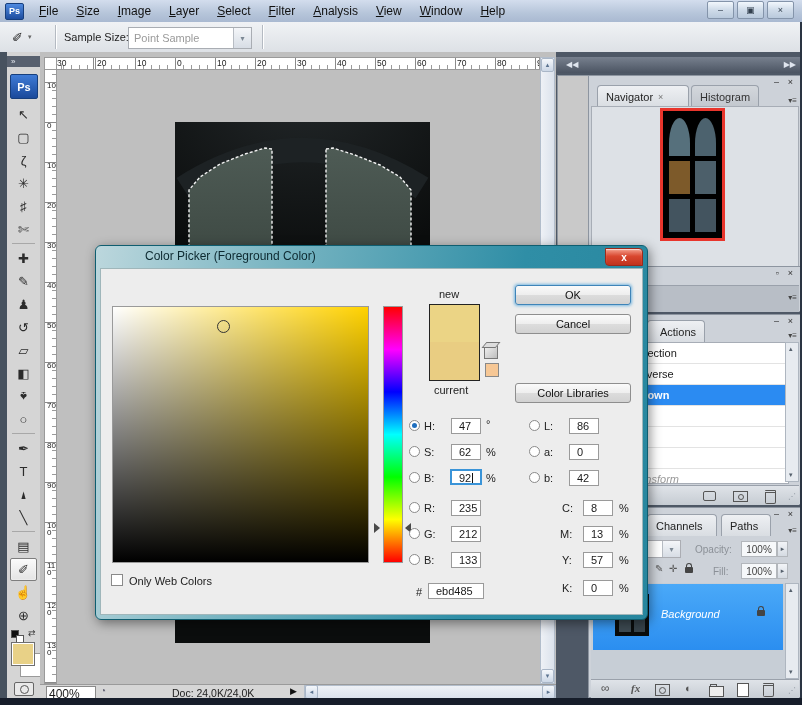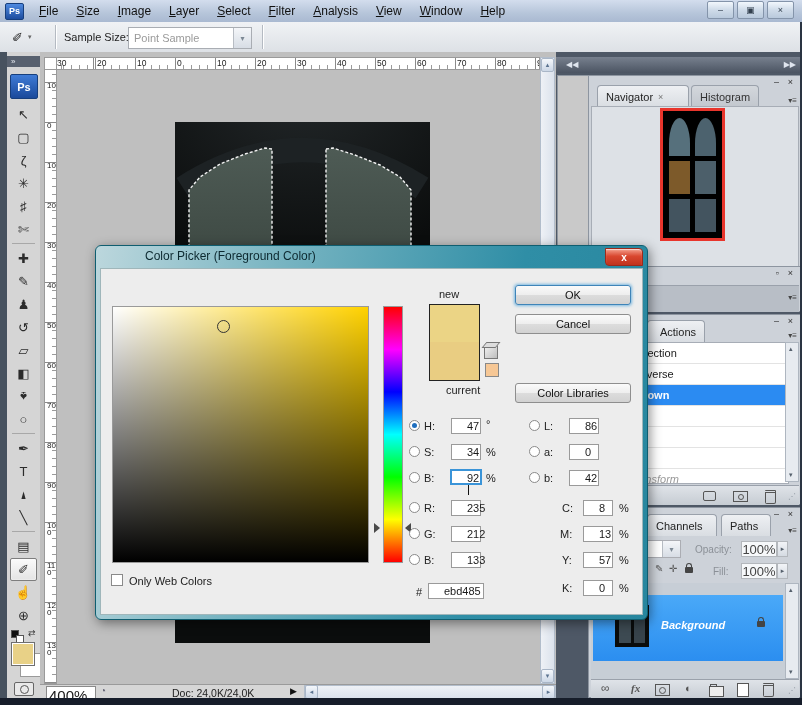--- a/index.html
+++ b/index.html
@@ -69,21 +69,21 @@
                      repeating-linear-gradient(180deg,#9a9a9a 0 1px,transparent 1px 8px);
     background-size:13px 100%,4px 100%;background-position:0 12px,right 4px;background-repeat:repeat-y;}
   .rl-labels{position:absolute;left:0;top:12px;display:flex;flex-direction:column;}
   .rl-labels span{height:40px;width:9px;font-size:8px;line-height:7px;word-break:break-all;color:#222;padding-left:2px;}
   .image{position:absolute;left:135px;top:70px;width:255px;height:521px;
     background:radial-gradient(130% 55% at 50% -8%, #23282a 0%, #0b0d0d 65%);}
   .vscroll{position:absolute;left:500px;top:5px;width:15px;height:627px;background:linear-gradient(90deg,#eef1f6,#dbe2ec);border:1px solid #b2bdcb;box-sizing:border-box;}
   .sbtn{position:absolute;width:13px;height:14px;background:linear-gradient(#f4f7fb,#ccd7e6);border:1px solid #a9b6c7;border-radius:2px;
     color:#5b7390;font-size:7px;display:flex;align-items:center;justify-content:center;box-sizing:border-box;}
   .statusbar{position:absolute;left:0;top:632px;width:516px;height:14px;background:#d6d6d6;border-top:1px solid #9a9a9a;}
-  .zoomfield{position:absolute;left:6px;top:1px;width:44px;height:11px;background:#fff;border:1px solid #8a8a8a;font-size:15px;padding:0 2px;}
+  .zoomfield{position:absolute;left:6px;top:1px;width:44px;height:11px;background:#fff;border:1px solid #8a8a8a;font-size:12px;padding:0 2px;}
   .hscroll{position:absolute;left:264px;top:0px;width:252px;height:14px;background:linear-gradient(#eef1f6,#dbe2ec);border:1px solid #b2bdcb;box-sizing:border-box;}
   
   .dock{position:absolute;left:556px;top:52px;width:246px;height:646px;background:#4e5866;}
   .dock-top{position:absolute;left:0;top:5px;width:246px;height:16px;background:linear-gradient(#77808e,#4b5462);
     color:#dfe5ee;font-size:8px;line-height:16px;}
   .strip{position:absolute;left:1px;top:23px;width:43px;height:545px;background:#c9c9c9;border:1px solid #8f97a1;box-sizing:border-box;}
   .panel{position:absolute;left:32px;width:214px;background:#cdd2d9;border:1px solid #8d95a0;box-sizing:border-box;}
   .pclose{position:absolute;top:2px;font-size:9px;color:#333;line-height:8px;}
   .tab{position:absolute;height:22px;background:linear-gradient(#eef0f3,#d9dde2);border:1px solid #9aa1ab;border-bottom:none;
     border-radius:4px 4px 0 0;font-size:11px;color:#222;display:flex;align-items:center;padding:0 8px;box-sizing:border-box;}
@@ -96,21 +96,21 @@
   .mini-window .p.r1{border-radius:60% 60% 0 0 / 80% 80% 0 0;}
   .slider-track{position:absolute;height:1px;background:#8a919b;}
   .slider-thumb{position:absolute;width:9px;height:14px;background:linear-gradient(#f2f4f7,#ccd3dc);border:1px solid #848d99;border-radius:4px 4px 2px 2px;}
   .actions-list{position:absolute;left:2px;background:#fff;border:1px solid #a7adb6;overflow:hidden;}
   .action-row{height:20px;line-height:20px;padding-left:12px;border-bottom:1px solid #e3e3e3;font-size:11px;color:#1a1a1a;}
   .action-row.selected{background:#2b8bf2;color:#fff;font-weight:bold;}
   .action-row.disabled{color:#9a9a9a;font-style:italic;}
   .pscroll{position:absolute;width:14px;background:#e7ebf0;border:1px solid #aeb6c0;box-sizing:border-box;}
   .pbottom{position:absolute;left:2px;right:2px;height:19px;background:linear-gradient(#dfe3e8,#c6ccd3);border-top:1px solid #9aa1ab;}
   .combo{position:absolute;height:18px;background:#fff;border:1px solid #abadb3;box-sizing:border-box;}
-  .valbox{position:absolute;height:16px;background:#f6f8fa;border:1px solid #b3b7bc;font-size:13px;color:#444;
+  .valbox{position:absolute;height:16px;background:#f6f8fa;border:1px solid #b3b7bc;font-size:10px;color:#444;
     display:flex;align-items:center;justify-content:center;box-sizing:border-box;}
   .spin{position:absolute;width:11px;height:16px;background:linear-gradient(#f2f4f7,#d5dbe2);border:1px solid #b3b7bc;
     font-size:7px;color:#55606c;display:flex;align-items:center;justify-content:center;box-sizing:border-box;}
   .glabel{position:absolute;font-size:10px;color:#8b9097;}
   .layer-row{position:absolute;left:2px;right:16px;height:66px;background:linear-gradient(#4aa9f8,#2b8ef0);}
   .layer-name{position:absolute;font-style:italic;color:#fff;font-size:11px;}
   
   .icon-trash{width:9px;height:10px;border:1px solid #555;border-top:3px double #555;border-radius:1px 1px 2px 2px;position:relative;}
   .icon-folder{width:13px;height:9px;border:1px solid #555;position:relative;background:#eee;}
   .icon-folder::before{content:"";position:absolute;left:0;top:-3px;width:5px;height:2px;border:1px solid #555;border-bottom:none;}
@@ -144,21 +144,21 @@
   .cpbtn{position:absolute;left:419px;width:116px;height:20px;border:1px solid #8e8e8e;border-radius:3px;
     background:linear-gradient(#fafafa,#eee 48%,#dcdcdc 52%,#d2d2d2);font-size:11px;color:#111;
     display:flex;align-items:center;justify-content:center;box-sizing:border-box;}
   .cpbtn.focus{border:1px solid #3f84b8;box-shadow:0 0 3px 1px #7ab8e0;}
   .cube{position:absolute;left:388px;top:99px;width:12px;height:12px;border:1px solid #777;background:linear-gradient(135deg,#f2f2f2,#bdbdbd);transform:rotate(0deg);}
   .cube::before{content:"";position:absolute;left:-1px;top:-4px;width:12px;height:4px;background:#ddd;border:1px solid #777;transform:skewX(-40deg);}
   .webswatch{position:absolute;left:389px;top:117px;width:12px;height:12px;border:1px solid #888;}
   .radio{position:absolute;width:11px;height:11px;border:1px solid #8a8a8a;border-radius:50%;background:#fff;box-sizing:border-box;}
   .radio.on::after{content:"";position:absolute;left:2px;top:2px;width:5px;height:5px;border-radius:50%;background:#1f6fbf;}
   .nfield{position:absolute;width:30px;height:16px;background:#fff;border:1px solid #9a9a9a;font-size:11px;
-    padding:1px 0 0 15px;box-sizing:border-box;}
+    padding:1px 0 0 7px;box-sizing:border-box;}
   .nfield.focused{border:2px solid #3a94d8;}
   .nfield.focused::after{content:"";display:inline-block;width:1px;height:10px;background:#111;margin-left:1px;vertical-align:-1px;}
   .checkbox{position:absolute;width:12px;height:12px;background:#fff;border:1px solid #8a8a8a;box-sizing:border-box;}
   .bottom-strip{position:absolute;left:0;top:698px;width:802px;height:7px;background:#161d2a;}
   .right-edge{position:absolute;left:800px;top:22px;width:2px;height:683px;background:#2a3442;}
 </style>
 </head>
 <body>
 
 <div id="root">
@@ -486,21 +486,21 @@
       <span class="spin" style="left:188px;top:33px;">▸</span>
 
       <span class="abs" style="left:66px;top:55px;font-size:10px;color:#555;">✎</span>
       <span class="abs" style="left:80px;top:55px;font-size:10px;color:#555;">✛</span>
       <span class="icon-padlock" style="position:absolute;left:96px;top:59px;color:#555;"></span>
       <span class="glabel" style="left:124px;top:58px;">Fill:</span>
       <div class="valbox" style="left:152px;top:55px;width:36px;">100%</div>
       <span class="spin" style="left:188px;top:55px;">▸</span>
 
       <div class="abs" style="left:2px;right:2px;top:75px;height:96px;background:#c7ced6;">
-        <div class="layer-row" style="top:12px;font-weight:bold;">
+        <div class="layer-row" style="top:1px;">
           <div style="position:absolute;left:22px;top:10px;width:34px;height:42px;background:#0a0c0c;display:grid;grid-template-columns:1fr 1fr;gap:3px;padding:4px 4px;box-sizing:border-box;">
             <div style="background:#3d4a52;"></div>
               <div style="background:#37434b;"></div>
           </div>
           <span class="layer-name" style="left:68px;top:24px;">Background</span>
           <span class="icon-padlock" style="position:absolute;left:164px;top:26px;"></span>
         </div>
       </div>
       <div class="pscroll" style="right:2px;top:75px;height:96px;">
         <span style="position:absolute;left:3px;top:2px;font-size:7px;color:#55606c;">▴</span>
@@ -530,35 +530,35 @@
     <div class="cring"></div>
     <div class="hue"></div>
     <span class="hue-al"></span>
     <span class="hue-ar"></span>
 
     <span class="cp-lbl" style="left:343px;top:42px;">new</span>
     <div class="swatchbox">
       <div style="height:37px;background:#ebd485;"></div>
       <div style="height:38px;background:#e9cd82;"></div>
     </div>
-    <span class="cp-lbl" style="left:350px;top:138px;">current</span>
+    <span class="cp-lbl" style="left:338px;top:138px;">current</span>
     <span class="cube"></span>
     <div class="webswatch" style="background:#f6c795;"></div>
 
     <div class="cpbtn focus" style="top:39px;">OK</div>
     <div class="cpbtn" style="top:68px;">Cancel</div>
     <div class="cpbtn" style="top:137px;">Color Libraries</div>
 
     <span class="radio on" style="left:313px;top:174px;"></span>
     <span class="cp-lbl" style="left:328px;top:174px;">H:</span>
     <div class="nfield" style="left:355px;top:172px;">47</div>
     <span class="cp-lbl" style="left:390px;top:172px;">°</span>
     <span class="radio" style="left:313px;top:200px;"></span>
     <span class="cp-lbl" style="left:328px;top:200px;">S:</span>
-    <div class="nfield" style="left:355px;top:198px;">34</div>
+    <div class="nfield" style="left:355px;top:198px;">62</div>
     <span class="cp-lbl" style="left:390px;top:200px;">%</span>
     <span class="radio" style="left:313px;top:226px;"></span>
     <span class="cp-lbl" style="left:328px;top:226px;">B:</span>
     <div class="nfield focused" style="left:354px;top:223px;width:32px;">92</div>
     <span class="cp-lbl" style="left:390px;top:226px;">%</span>
 
     <span class="radio" style="left:313px;top:256px;"></span>
     <span class="cp-lbl" style="left:328px;top:256px;">R:</span>
     <div class="nfield" style="left:355px;top:254px;">235</div>
     <span class="radio" style="left:313px;top:282px;"></span>

